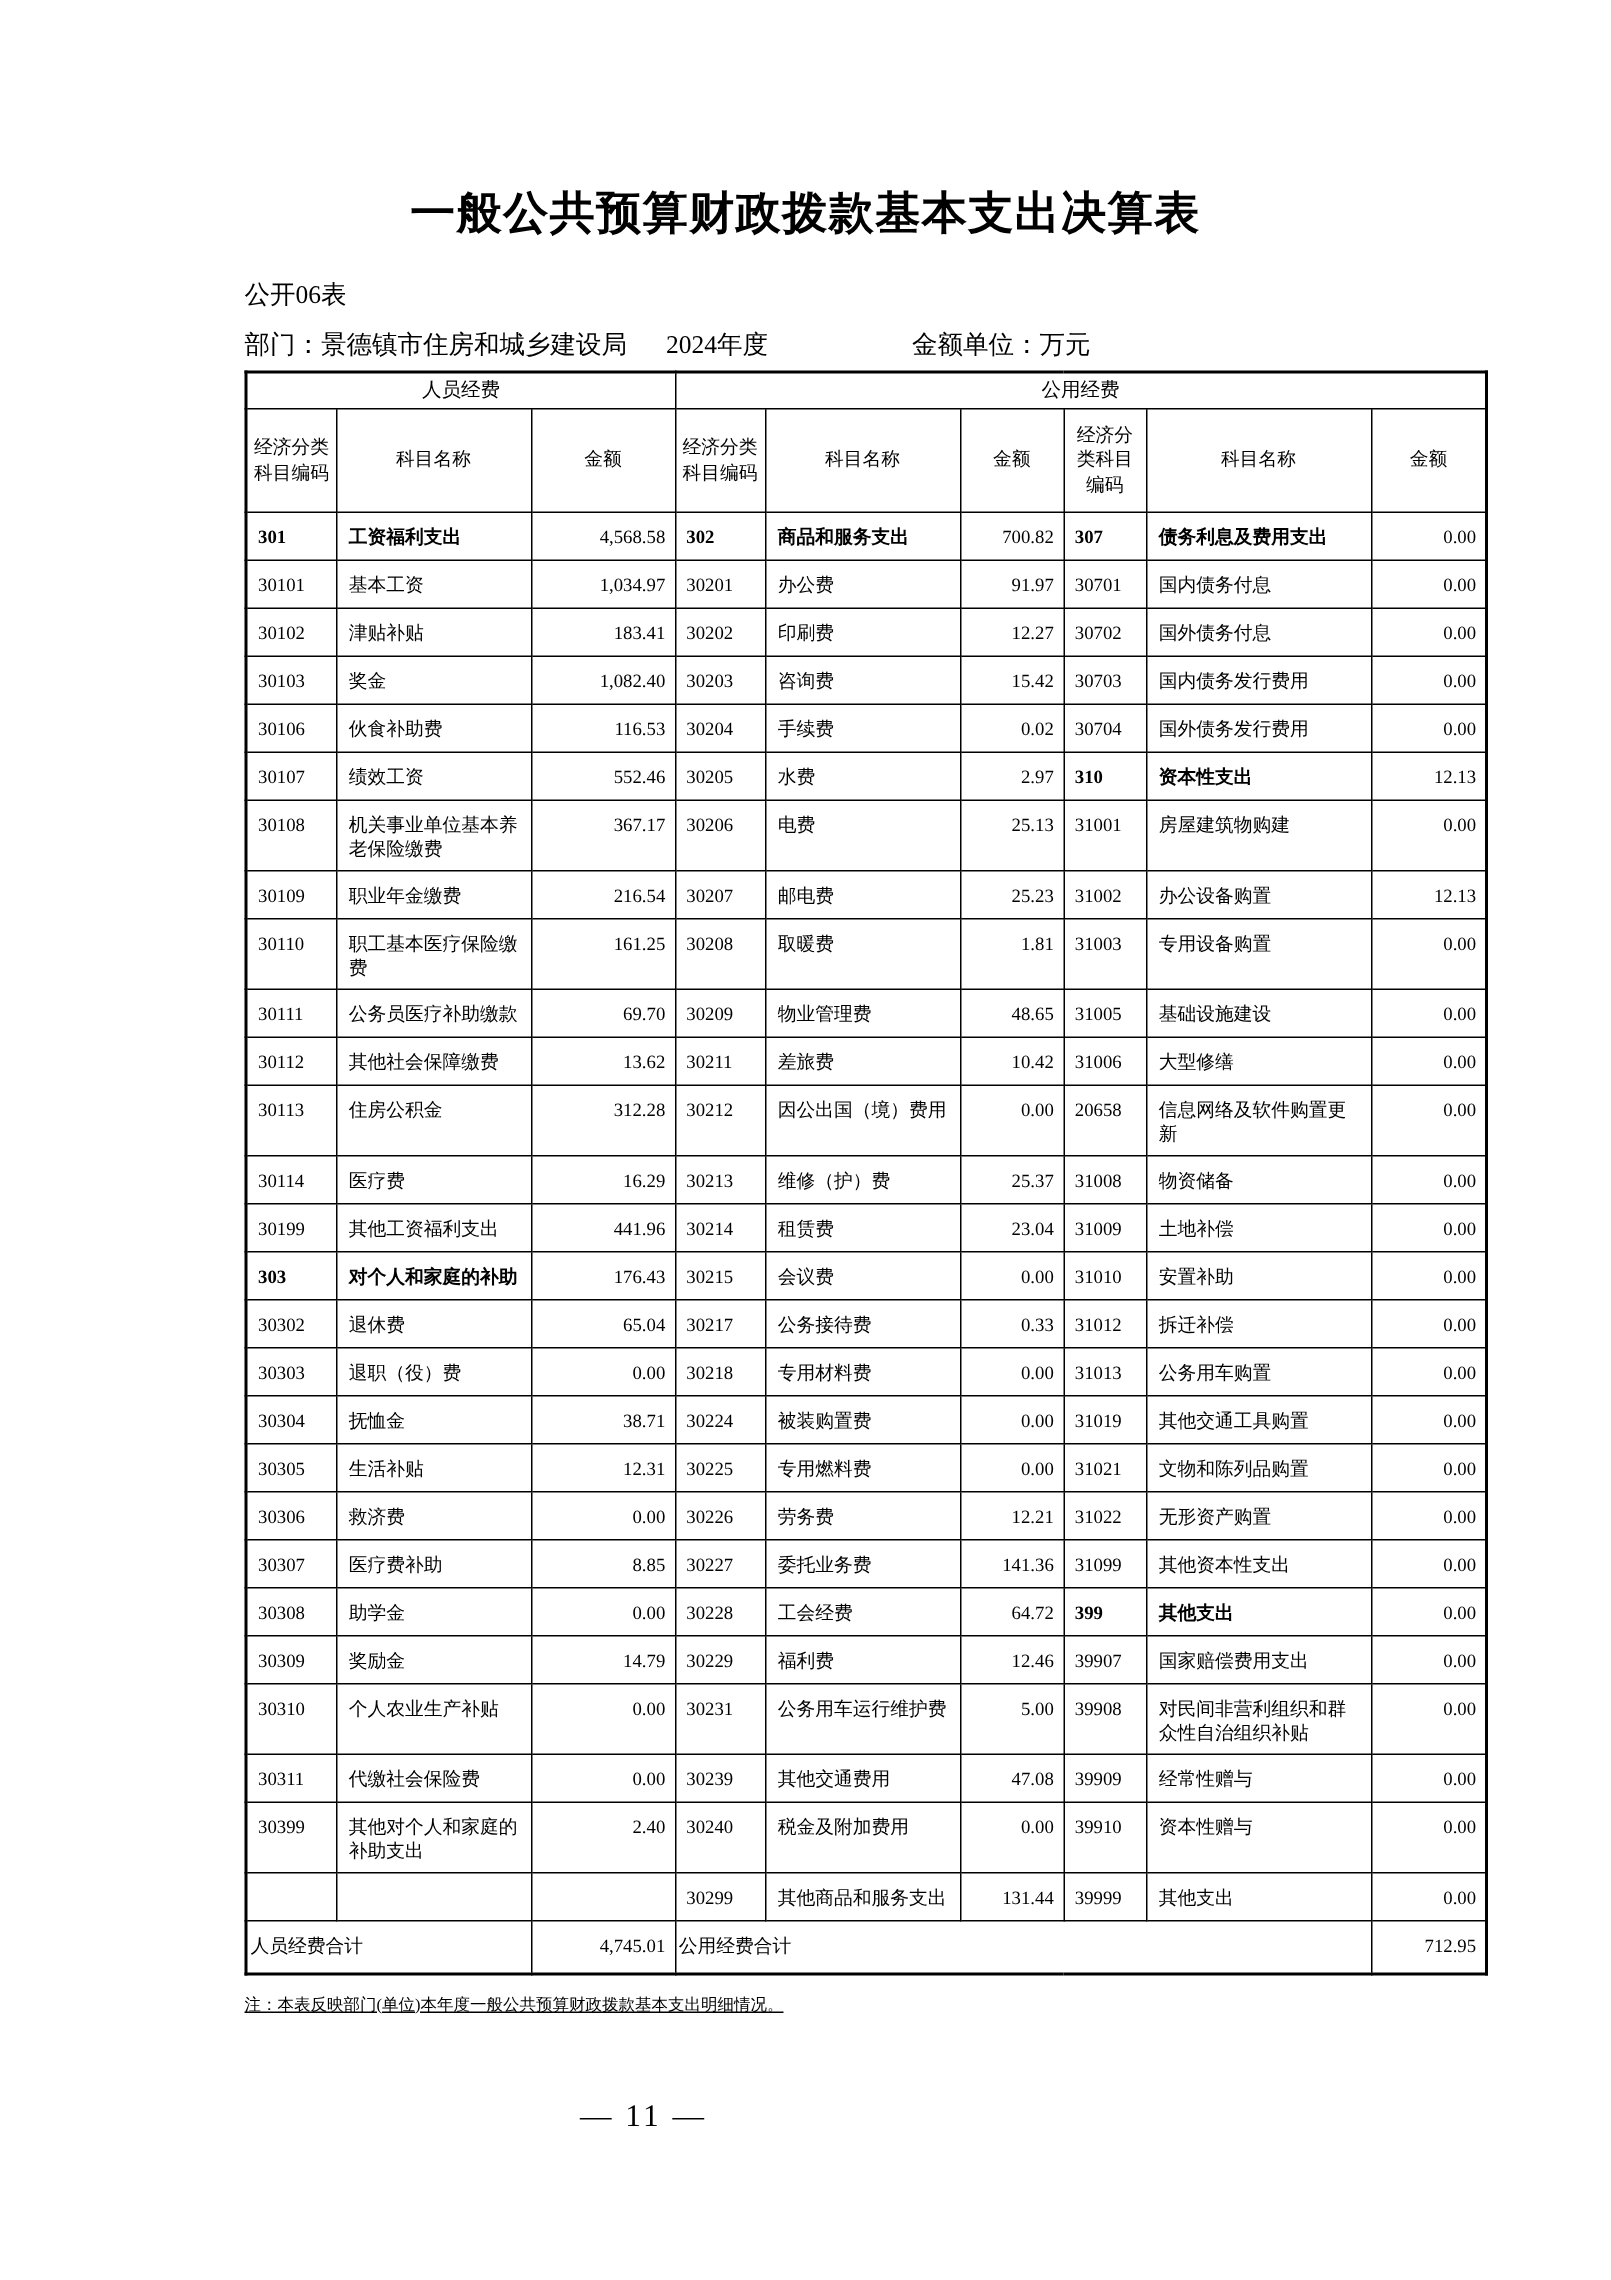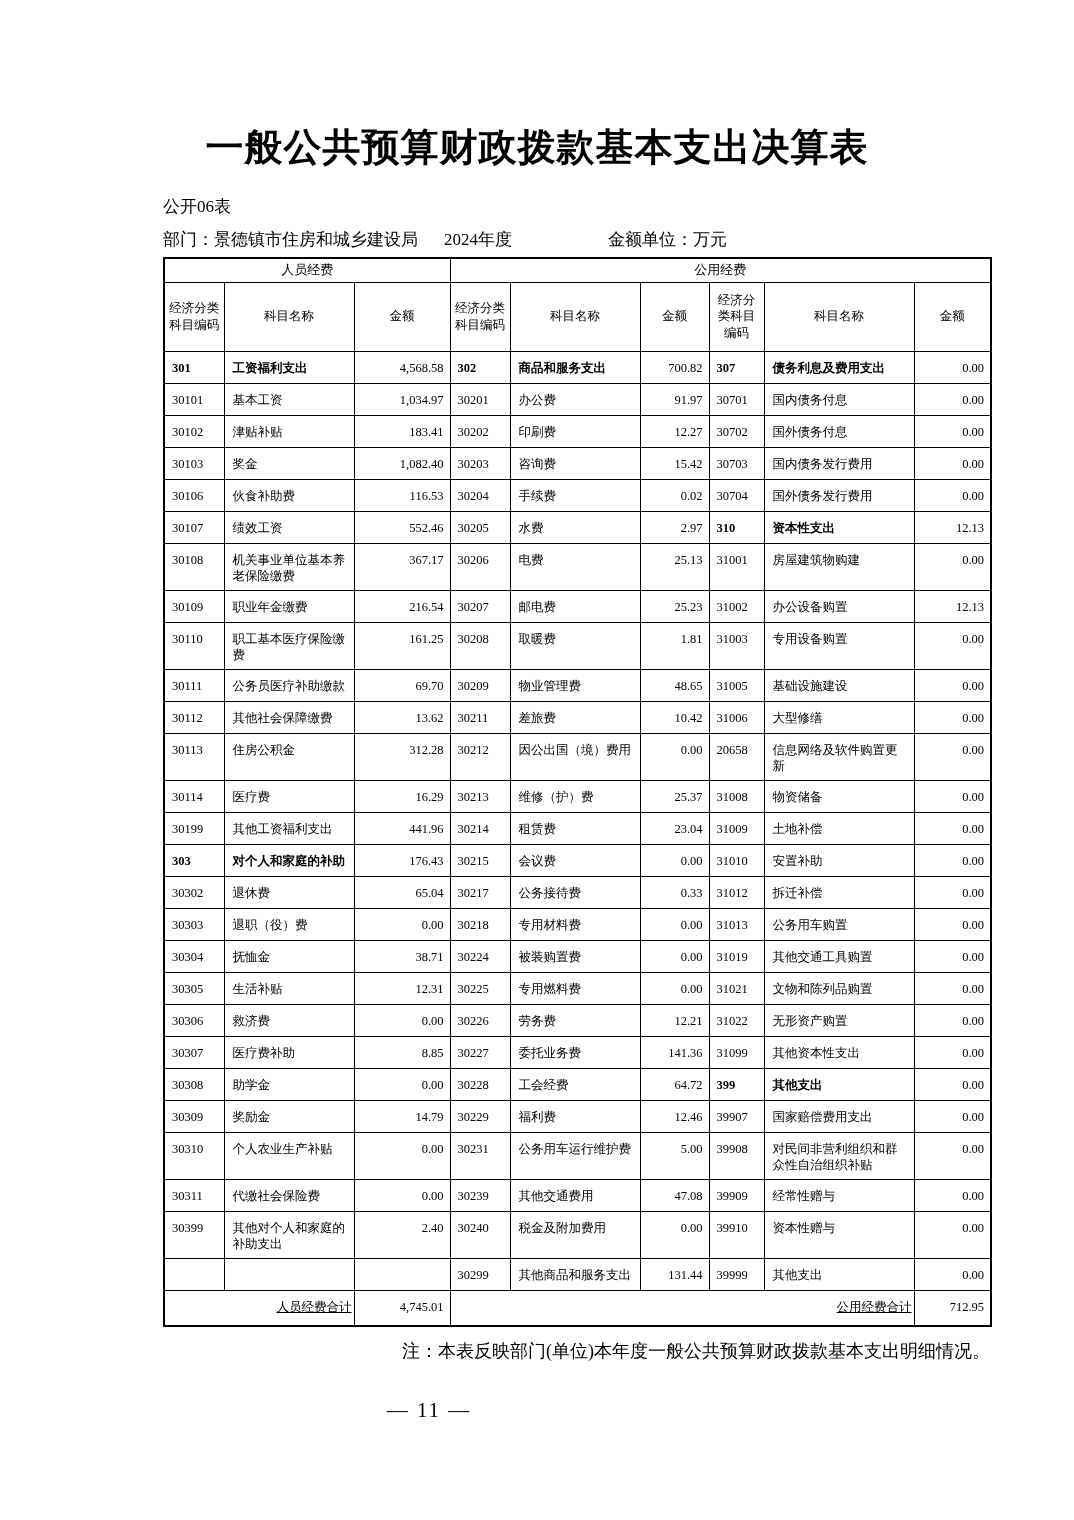--- a/index.html
+++ b/index.html
@@ -4,21 +4,21 @@
 <style>
   html,body{margin:0;padding:0;}
   body{
     width:1074px;height:1520px;background:#ffffff;color:#000;
     font-family:"Liberation Serif","DejaVu Serif",serif;
     position:relative;overflow:hidden;
   }
   .page{width:1074px;height:1520px;position:relative;}
   .doc-title{
     padding-top:122px;text-align:center;
-    font-size:38px;font-weight:bold;letter-spacing:1px;
+    font-size:30px;font-weight:bold;letter-spacing:1px;
   }
   .content{margin-left:163px;width:827px;}
   .form-label{
     margin-top:22px;padding-right:92px;
     font-size:17px;
   }
   .meta-row{
     margin-top:10px;margin-bottom:6px;font-size:17px;
     display:flex;align-items:center;
   }
@@ -40,24 +40,24 @@
   }
   tr.col-header th{
     font-weight:normal;text-align:center;vertical-align:middle;
     height:62px;padding:3px 4px;font-size:12.5px;
   }
   td.code{ text-align:left; vertical-align:top; padding:8px 2px 5px 7px; height:18px;}
   td.name{ text-align:left; vertical-align:top; padding:8px 4px 5px 8px; height:18px;}
   td.amt { text-align:right; vertical-align:top; padding:8px 6px 5px 2px; height:18px;}
   .bold{font-weight:bold;}
   tr.totals-row td{height:26px;vertical-align:middle;}
-  td.total-label{text-align:right;padding:4px 2px;text-decoration:underline;}
+  td.total-label{text-align:left;padding:4px 2px;}
   td.total-amt{text-align:right;padding:4px 6px 4px 2px;}
   .note{
-    margin-top:12px;font-size:18px;text-align:right;
+    margin-top:12px;font-size:11px;text-align:left;text-decoration:underline;
   }
   .page-number{
     position:absolute;left:0;top:1398px;width:858px;
     text-align:center;font-size:21px;letter-spacing:2px;
   }
 </style>
 </head>
 <body>
 
 <div class="page">

